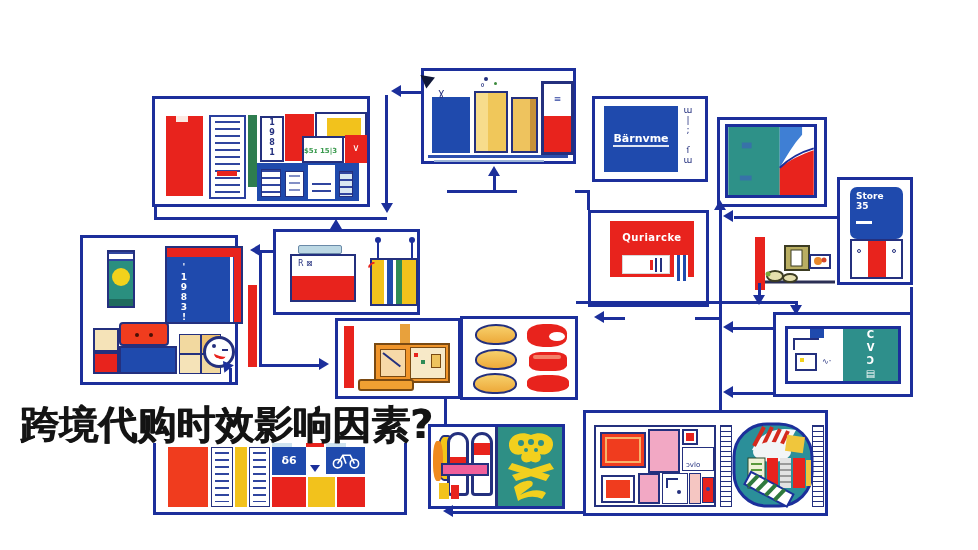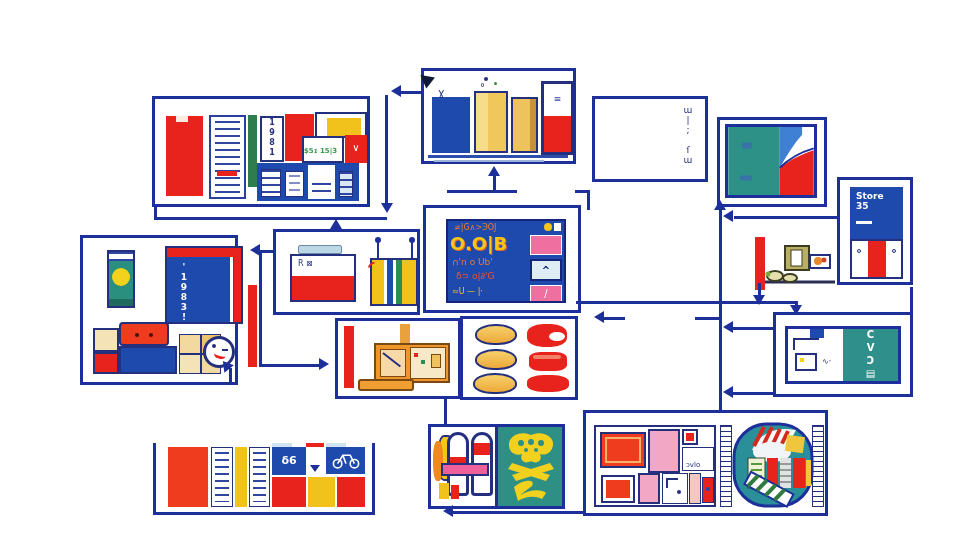--- a/index.html
+++ b/index.html
@@ -71,39 +71,42 @@
     <div class="b" style="left:117px;top:10px;width:33px;height:74px;border:3px solid #24307e;background:#e8231d;">
       <div class="b" style="left:0;top:0;width:27px;height:32px;background:#fff;text-align:center;color:#2a3f9e;font-size:9px;line-height:30px;">
         <span>≡</span>
       </div>
     </div>
     <div class="b" style="left:60px;top:6px;width:4px;height:4px;border-radius:50%;background:#24307e;"></div>
     <div class="b" style="left:70px;top:11px;width:3px;height:3px;border-radius:50%;background:#3c8a3c;"></div>
   </div>
 
   <div class="p" style="left:592px;top:96px;width:116px;height:86px;">
+    <div class="b" style="left:9px;top:7px;width:74px;height:66px;background:#1f4aad;display:flex;align-items:center;justify-content:center;">
+      <span class="wt" style="font-size:11px;border-bottom:2px solid rgba(255,255,255,.85);">Bärnvme</span>
+    </div>
     <div class="b vtext" style="left:88px;top:6px;height:68px;font-size:9px;color:#24307e;">ɯ|; ſɯ</div>
   </div>
 
   <div class="p" style="left:717px;top:117px;width:110px;height:90px;">
     <div class="b" style="left:5px;top:4px;width:92px;height:74px;border:3px solid #1c2f9b;">
       <svg width="86" height="68" viewBox="0 0 88 70">
         <rect width="88" height="70" fill="#ffffff"></rect>
         <rect width="53" height="70" fill="#2e9188"></rect>
         <path d="M53,0 L53,42 C60,30 67,18 76,8 L76,0 Z" fill="#3f7fd4"></path>
         <path d="M53,42 L53,70 L88,70 L88,24 C76,28 63,34 53,42 Z" fill="#e8231d"></path>
         <path d="M88,22 C74,26 62,33 53,42" fill="none" stroke="#1c2f9b" stroke-width="2"></path>
         <rect x="14" y="16" width="10" height="6" fill="#3a6ab0" opacity="0.8"></rect>
         <rect x="12" y="50" width="12" height="5" fill="#3a6ab0" opacity="0.8"></rect>
       </svg>
     </div>
   </div>
 
   <div class="p" style="left:837px;top:177px;width:76px;height:108px;">
-    <div class="b" style="left:10px;top:7px;width:53px;height:52px;background:#1f4aad;padding:4px 0 0 6px;">
+    <div class="b" style="left:10px;top:7px;width:53px;height:52px;background:#1f4aad;padding:4px 0 0 6px;border-radius:7px;">
       <div class="wt" style="font-size:9px;">Store</div>
       <div class="wt" style="font-size:9px;">35</div>
       <div class="b" style="left:6px;top:34px;width:16px;height:3px;background:#fff;"></div>
     </div>
     <div class="b" style="left:10px;top:59px;width:53px;height:40px;border:2px solid #24307e;background:#fff;">
       <div class="b" style="left:16px;top:0;width:18px;height:36px;background:#e8231d;"></div>
       <div class="b" style="left:5px;top:8px;width:4px;height:4px;border-radius:50%;border:1.5px solid #24307e;"></div>
       <div class="b" style="right:5px;top:8px;width:4px;height:4px;border-radius:50%;border:1.5px solid #24307e;"></div>
     </div>
   </div>
@@ -154,39 +157,31 @@
       <div style="width:12px;background:#f2c21c;"></div>
       <div style="width:3px;background:#fff;"></div>
       <div style="width:6px;background:#1f4aad;"></div>
       <div style="width:3px;background:#fff;"></div>
       <div style="width:6px;background:#2e8b57;"></div>
       <div style="flex:1;background:#f2c21c;"></div>
     </div>
     <div class="b" style="left:92px;top:30px;width:12px;height:12px;border:2px solid #e8231d;border-color:#e8231d transparent transparent transparent;border-radius:50%;transform:rotate(-40deg);"></div>
   </div>
 
-  <div class="p" style="left:423px;top:205px;width:158px;height:108px;">
-    <div class="b" style="left:20px;top:11px;width:120px;height:84px;background:#1f4aad;border:2px solid #16247a;overflow:hidden;">
-      <div class="b" style="left:6px;top:2px;font-size:8px;color:#f27a2e;white-space:nowrap;">≠|G∧&gt;ЭOJ</div>
-      <div class="b" style="left:2px;top:12px;font-size:18px;font-weight:900;color:#f5c518;text-shadow:1px 1px 0 #e8622e;white-space:nowrap;">O.O|B</div>
-      <div class="b" style="left:4px;top:36px;font-size:9px;color:#f27a2e;white-space:nowrap;">∩'n o Ub'</div>
-      <div class="b" style="left:8px;top:50px;font-size:9px;color:#f0522e;white-space:nowrap;">δ⊃ o|∂'G</div>
-      <div class="b" style="left:4px;top:66px;font-size:8px;color:#f5c518;white-space:nowrap;">≈U — |·</div>
-      <div class="b" style="left:82px;top:14px;width:32px;height:20px;background:#ef6fa0;border:1px solid #fff;"></div>
-      <div class="b" style="left:82px;top:38px;width:32px;height:22px;background:#dfeef5;border:2px solid #16247a;color:#16247a;text-align:center;font-size:10px;font-weight:bold;line-height:20px;">
-        <span>^</span>
-      </div>
-      <div class="b" style="left:82px;top:64px;width:32px;height:18px;background:#ef6fa0;border:1px solid #fff;color:#fff;text-align:center;font-size:10px;line-height:16px;">
-        <span>/</span>
-      </div>
-      <div class="b" style="left:96px;top:2px;width:8px;height:8px;border-radius:50%;background:#f5c518;"></div>
-      <div class="b" style="left:106px;top:2px;width:7px;height:8px;background:#fff;"></div>
-    </div>
-  </div>
-
+
+  <div class="p" style="left:588px;top:210px;width:121px;height:97px;">
+    <div class="b" style="left:19px;top:8px;width:84px;height:56px;background:#e8231d;">
+      <div class="wt" style="font-size:10px;text-align:center;margin-top:11px;letter-spacing:.5px;">Quriarcke</div>
+      <div class="b" style="left:12px;top:34px;width:48px;height:19px;background:#fff;border:1px solid #d8d8d8;">
+        <div class="b" style="right:4px;top:2px;width:10px;height:14px;background:repeating-linear-gradient(90deg,#24307e 0 2px,#fff 2px 5px);"></div>
+        <div class="b" style="right:16px;top:4px;width:3px;height:10px;background:#e8231d;"></div>
+      </div>
+      <div class="b" style="left:64px;top:34px;width:14px;height:26px;background:repeating-linear-gradient(90deg,#fff 0 3px,#1f4aad 3px 6px);"></div>
+    </div>
+  </div>
 
   <div class="b" style="left:755px;top:237px;width:10px;height:53px;background:#e8231d;"></div>
   <svg class="b" style="left:764px;top:242px;" width="72" height="44" viewBox="0 0 70 44">
     <line x1="0" y1="40" x2="70" y2="40" stroke="#2b2f55" stroke-width="3"></line>
     <rect x="20" y="4" width="24" height="24" fill="#b9ae62" stroke="#3c3c22" stroke-width="2"></rect>
     <rect x="26" y="8" width="11" height="16" fill="#ffffff" stroke="#3c3c22" stroke-width="1"></rect>
     <rect x="45" y="13" width="20" height="13" fill="#ffffff" stroke="#24307e" stroke-width="2"></rect>
     <circle cx="53" cy="19" r="4" fill="#e8882a"></circle>
       <circle cx="59" cy="18" r="2.5" fill="#d4452a"></circle>
     <ellipse cx="10" cy="34" rx="8" ry="5" fill="#e5dfae" stroke="#3c3c22" stroke-width="2"></ellipse>
@@ -234,21 +229,21 @@
           <div class="b" style="left:3px;top:3px;width:4px;height:4px;background:#f2d21c;"></div>
         </div>
         <div class="b" style="left:34px;top:28px;font-size:8px;color:#24307e;">∿·</div>
       </div>
       <div style="flex:1;position:relative;background:#2e8f8b;display:flex;align-items:center;justify-content:center;">
         <span class="vtext wt" style="font-size:10px;letter-spacing:2px;">CVƆ▤</span>
       </div>
     </div>
   </div>
 
-  <div class="p" style="left:153px;top:443px;width:222px;height:72px;border-top:none;">
+  <div class="p" style="left:153px;top:443px;width:254px;height:72px;border-top:none;">
     <div class="b" style="left:116px;top:0;width:20px;height:4px;background:#cfe3ef;"></div>
     <div class="b" style="left:150px;top:0;width:18px;height:4px;background:#e8231d;"></div>
     <div class="b" style="left:170px;top:0;width:20px;height:4px;background:#cfe3ef;"></div>
     <div class="b" style="left:12px;top:4px;width:40px;height:60px;background:#f03c1e;"></div>
     <div class="b" style="left:55px;top:4px;width:22px;height:60px;border:1px solid #24307e;background:#fff;">
       <div class="b lines" style="left:3px;top:4px;right:3px;bottom:4px;"></div>
     </div>
     <div class="b" style="left:79px;top:4px;width:12px;height:60px;background:#f2c21c;"></div>
     <div class="b" style="left:93px;top:4px;width:21px;height:60px;border:1px solid #24307e;background:#fff;">
       <div class="b lines" style="left:3px;top:4px;right:3px;bottom:4px;"></div>
@@ -406,14 +401,15 @@
   <div class="ar aL" style="left:443px;top:505px;"></div>
   <div class="vl" style="left:444px;top:399px;height:25px;"></div>
   <div class="hl" style="left:259px;top:250px;width:14px;"></div>
   <div class="ar aL" style="left:250px;top:244px;"></div>
   <div class="vl" style="left:259px;top:250px;height:117px;"></div>
   <div class="hl" style="left:259px;top:364px;width:60px;"></div>
   <div class="ar aR" style="left:319px;top:358px;"></div>
   <div class="vl" style="left:229px;top:368px;height:16px;"></div>
   <div class="ar aU" style="left:220px;top:360px;transform:rotate(-38deg);"></div>
 
+  <div class="title">跨境代购时效影响因素?</div>
 
 </div>
 
 </body></html>

